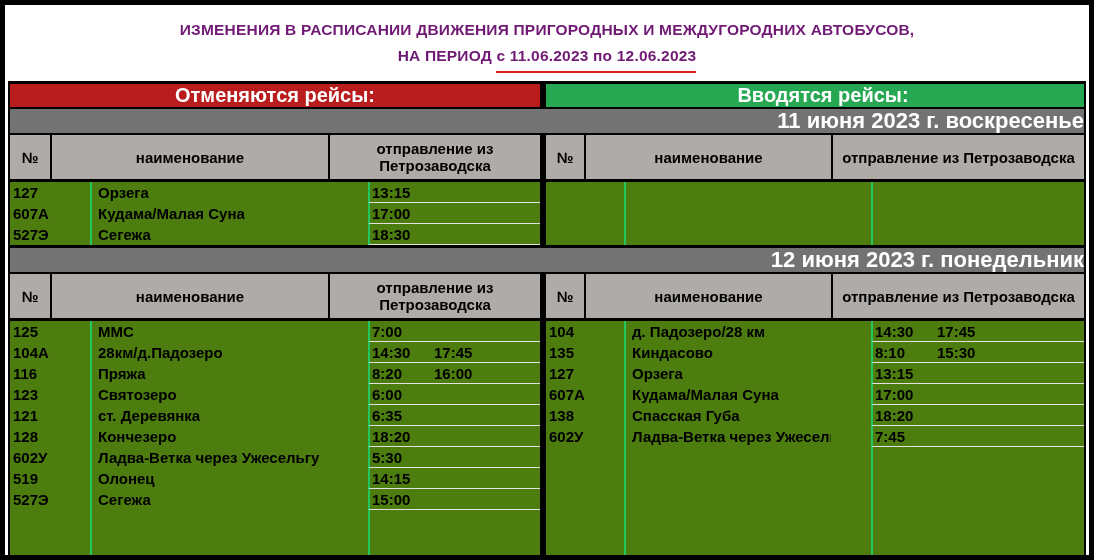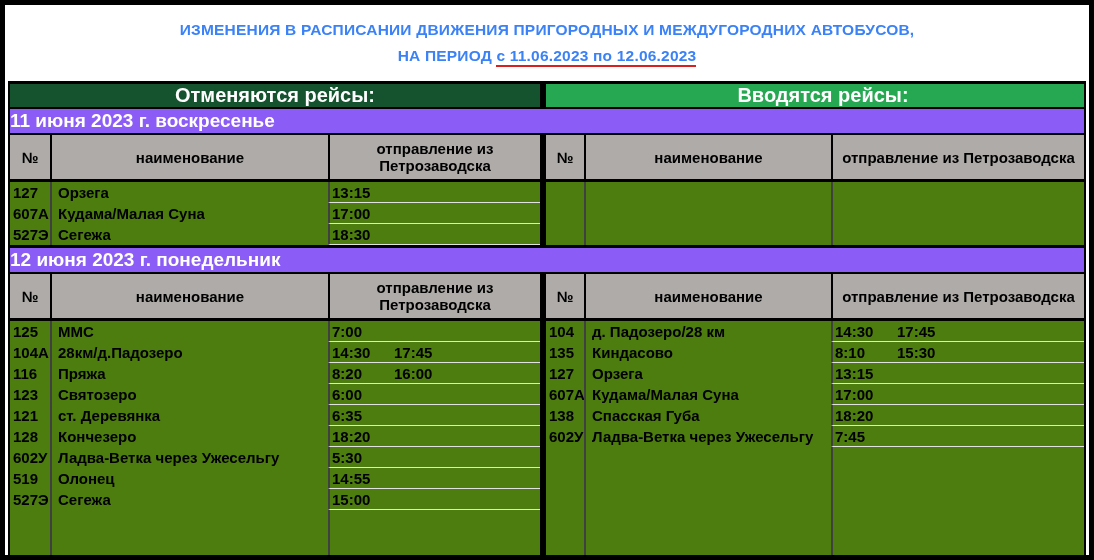--- a/index.html
+++ b/index.html
@@ -6,59 +6,59 @@
   .page{
     width:1094px;height:560px;box-sizing:border-box;background:#fff;
     border:5px solid #000;padding:0 3px;
     font-family:"Liberation Sans","DejaVu Sans",sans-serif;font-weight:bold;color:#000;
     display:flex;flex-direction:column;
   }
   
   .title-block{
     height:76px;flex:0 0 auto;display:flex;flex-direction:column;
     align-items:center;justify-content:center;text-align:center;
-    color:#3b82f6;font-size:15.5px;line-height:26px;letter-spacing:.2px;
-  }
-  .title-underline{border-bottom:2px solid #d92020;padding-bottom:1px;margin-top:12px;}
+    color:#701a75;font-size:15.5px;line-height:26px;letter-spacing:.2px;
+  }
+  .title-underline{border-bottom:2px solid #d92020;padding-bottom:7px;margin-top:12px;}
   
   .board{
     flex:1;display:flex;flex-direction:column;min-height:0;
     border-top:3px solid #000;border-left:2px solid #000;border-right:2px solid #000;
   }
   .split{display:flex;}
   .half-left{width:530px;flex:0 0 auto;--cols:40px 1fr 212px;}
   .half-right{flex:1;--cols:38px 1fr 253px;}
   .mid{width:6px;flex:0 0 auto;background:#000;}
   
   .bars{height:23px;flex:0 0 auto;border-bottom:2px solid #000;}
   .bar{display:flex;align-items:center;justify-content:center;
        color:#fff;font-size:20px;line-height:23px;}
-  .bar-red{background:#14532d;}
+  .bar-red{background:#b91c1c;}
   .bar-green{background:#26a852;padding-left:16px;}
   
   .banner{
-    height:24px;flex:0 0 auto;background:#8b5cf6;border-bottom:2px solid #000;
-    color:#fff;font-size:19px;display:flex;align-items:center;justify-content:flex-start;
+    height:24px;flex:0 0 auto;background:#737373;border-bottom:2px solid #000;
+    color:#fff;font-size:22px;display:flex;align-items:center;justify-content:flex-end;
   }
   
   .hdr-row{height:44px;flex:0 0 auto;border-bottom:3px solid #000;}
   .hdr{display:grid;grid-template-columns:var(--cols);background:#aeaba8;}
   .hcell{
     display:flex;align-items:center;justify-content:center;text-align:center;
     font-size:15px;line-height:17px;padding:0 6px;
   }
   .hcell + .hcell{border-left:2px solid #000;}
   
   .data-row{flex:0 0 auto;border-bottom:3px solid #000;display:flex;}
   .data-row.last{flex:1;border-bottom:none;min-height:0;}
   .rows{display:flex;flex-direction:column;background:#4d7c0f;}
   .row{display:grid;grid-template-columns:var(--cols);height:21px;flex:0 0 auto;}
   .row.filler{flex:1;height:auto;}
   .cell{font-size:15px;line-height:21px;white-space:nowrap;overflow:hidden;}
-  .cell + .cell{border-left:2px solid #404040;}
+  .cell + .cell{border-left:2px solid #22c55e;margin-left:40px;}
   .cell.num{padding-left:3px;}
   .cell.name{padding-left:6px;}
   .cell.time{padding-left:2px;}
   .row:not(.filler) .cell.time{border-bottom:1px solid #e2e2e2;}
   .t-first{display:inline-block;width:62px;}
   .h63{height:63px;}
 </style>
 </head>
 <body>
 
@@ -185,21 +185,21 @@
             <div class="cell time"><span>18:20</span></div>
           </div>
           <div class="row">
             <div class="cell num">602У</div>
             <div class="cell name">Ладва-Ветка через Ужесельгу</div>
             <div class="cell time"><span>5:30</span></div>
           </div>
           <div class="row">
             <div class="cell num">519</div>
             <div class="cell name">Олонец</div>
-            <div class="cell time"><span>14:55</span></div>
+            <div class="cell time"><span>14:15</span></div>
           </div>
           <div class="row">
             <div class="cell num">527Э</div>
             <div class="cell name">Сегежа</div>
             <div class="cell time"><span>15:00</span></div>
           </div>
           <div class="row filler">
             <div class="cell num"></div>
             <div class="cell name"></div>
             <div class="cell time"></div>

